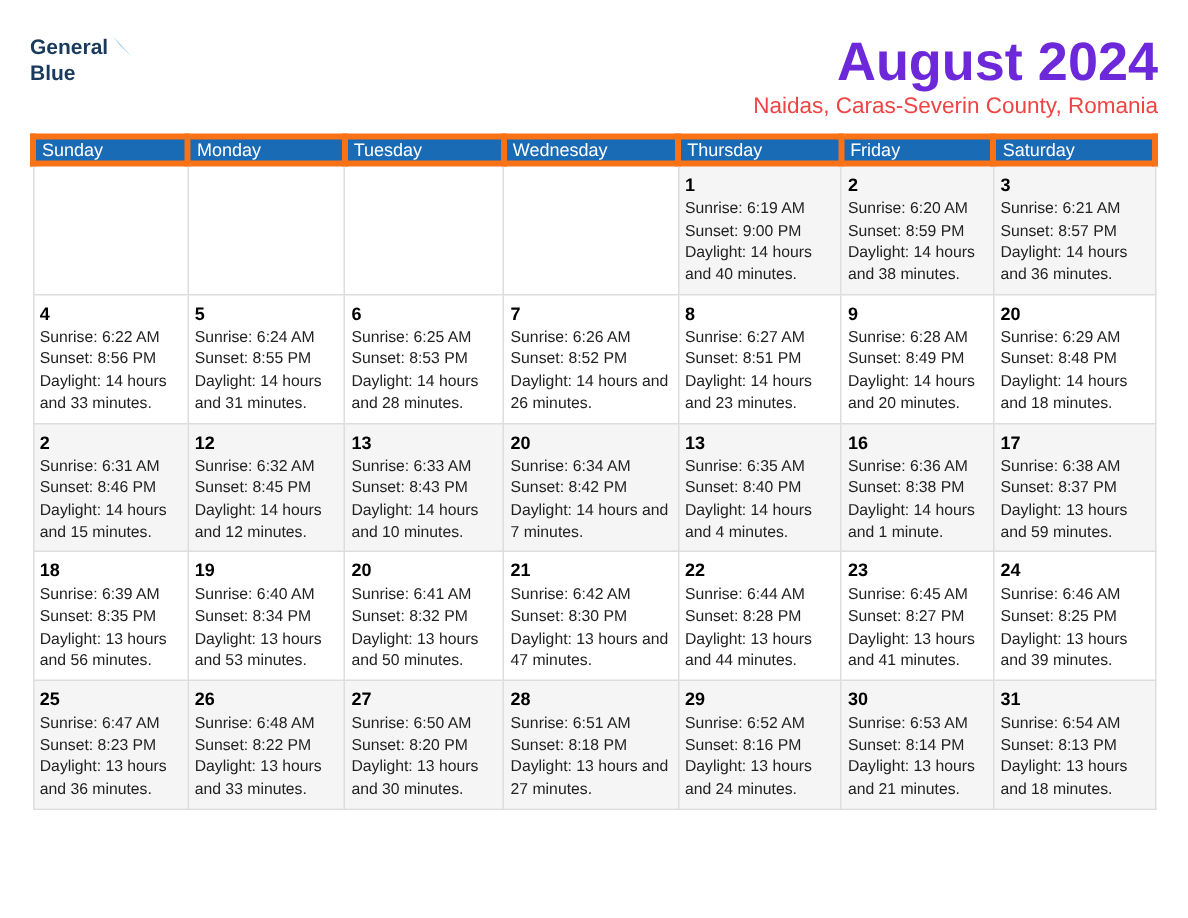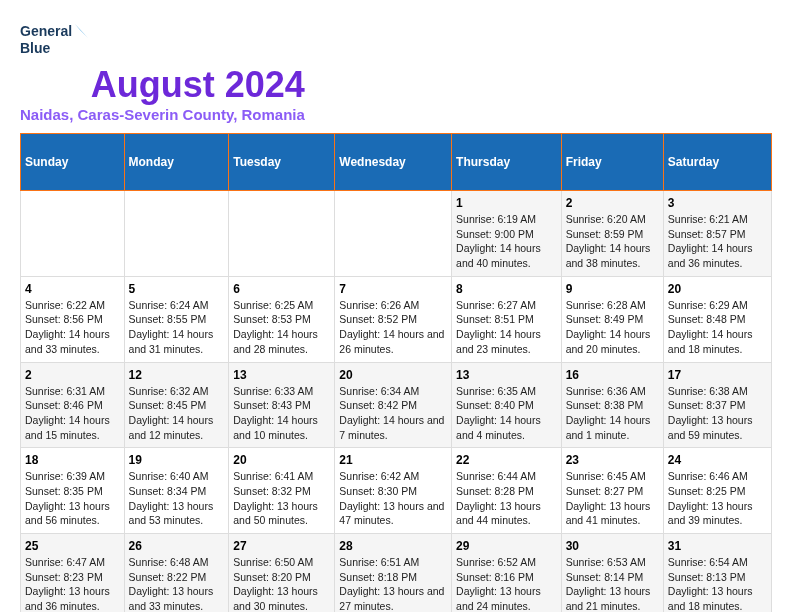--- a/index.html
+++ b/index.html
@@ -8,55 +8,53 @@
       background: #fff;
       width: 792px;
       min-height: 612px;
       padding: 20px;
     }
     .header-area {
       display: flex;
       justify-content: space-between;
       align-items: flex-start;
       margin-bottom: 10px;
-      flex-direction: column;
     }
     .logo {
       display: flex;
       align-items: center;
       gap: 4px;
     }
     .title-block {
       text-align: right;
     }
     .main-title {
       font-size: 36px;
       font-weight: bold;
       color: #6d28d9;
     }
     .subtitle {
       font-size: 15px;
-      color: #8b5cf6;
-      font-weight: bold;
+      color: #ef4444;
     }
     table {
       width: 100%;
       border-collapse: collapse;
       font-size: 11px;
     }
     thead tr {
       background-color: #1a6bb5;
       color: #fff;
     }
     thead th {
-      padding: 21px 4px;
+      padding: 0 4px;
       text-align: left;
-      font-weight: bold;
+      font-weight: normal;
       font-size: 12px;
-      border: 1px solid #f97316;
+      border: 4px solid #f97316;
     }
     tbody tr {
       vertical-align: top;
     }
     tbody tr:nth-child(odd) {
       background-color: #f5f5f5;
     }
     tbody tr:nth-child(even) {
       background-color: #ffffff;
     }

